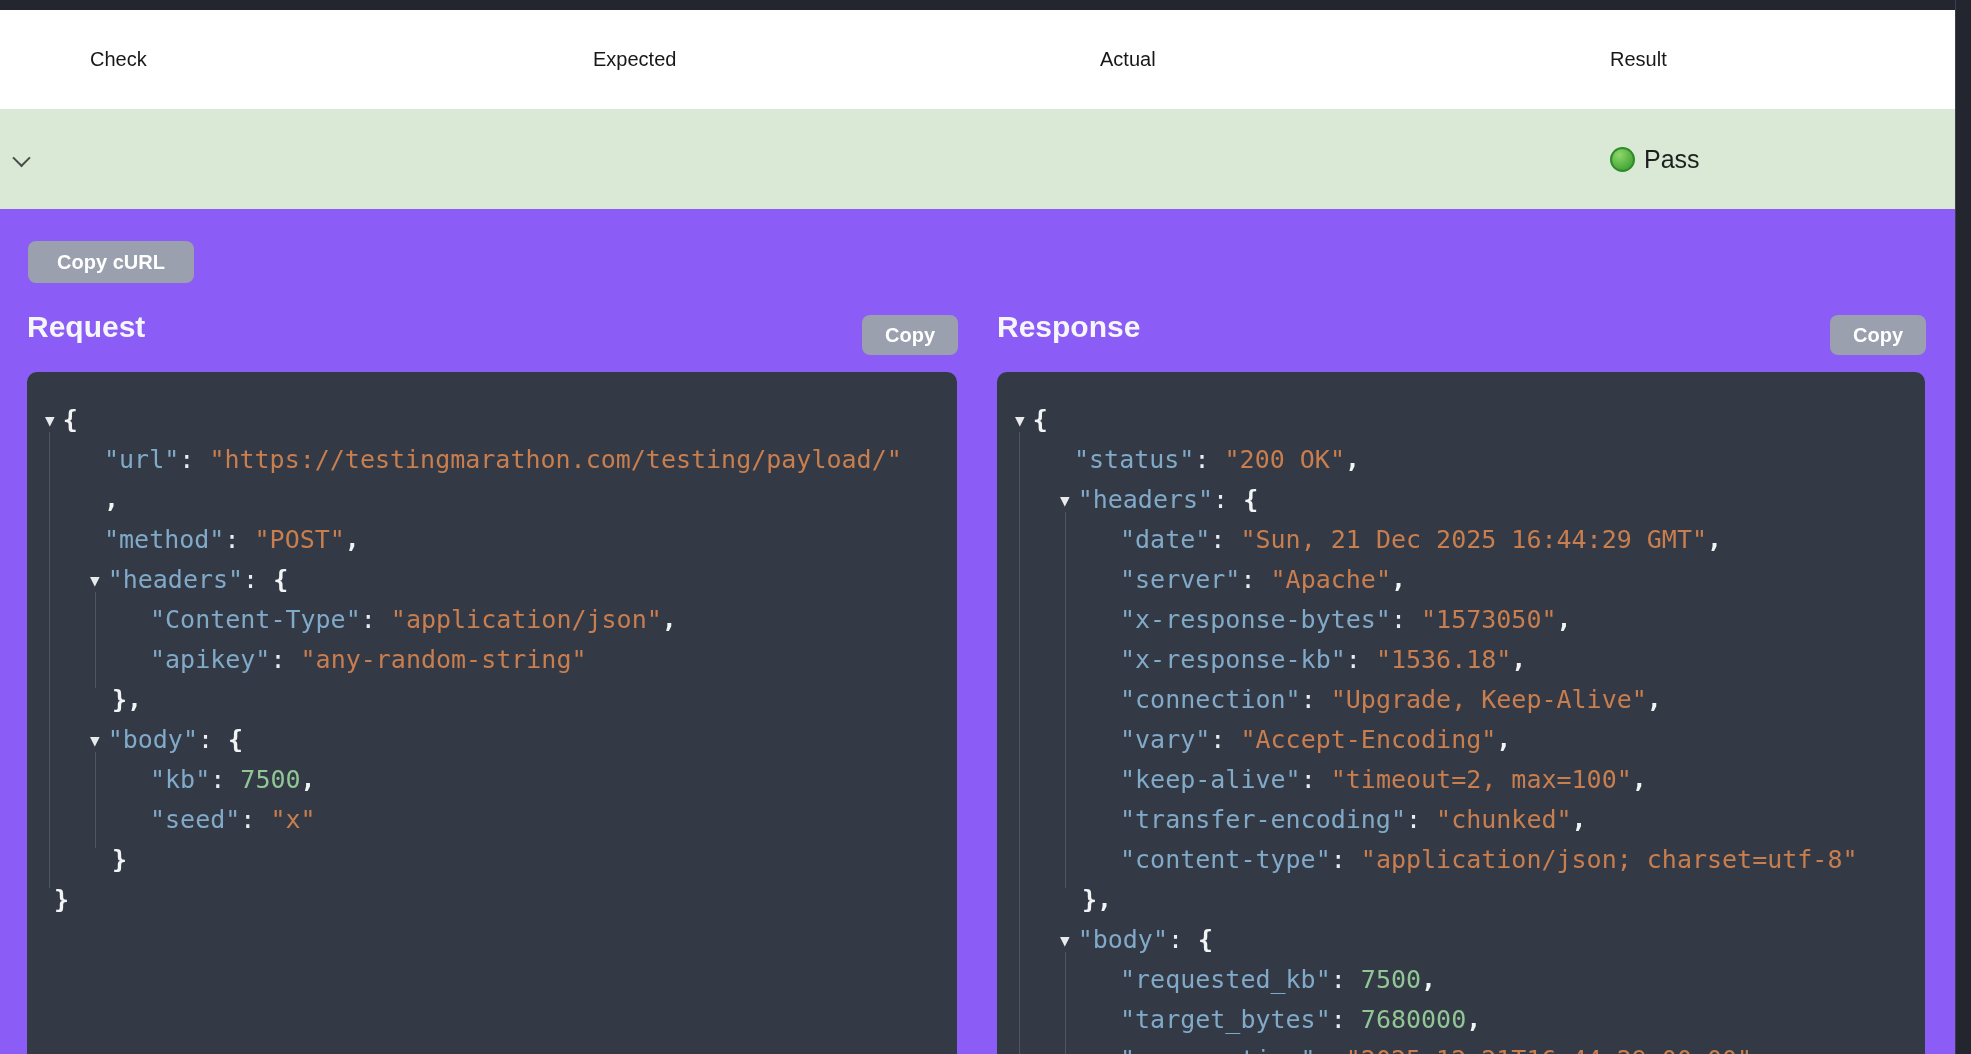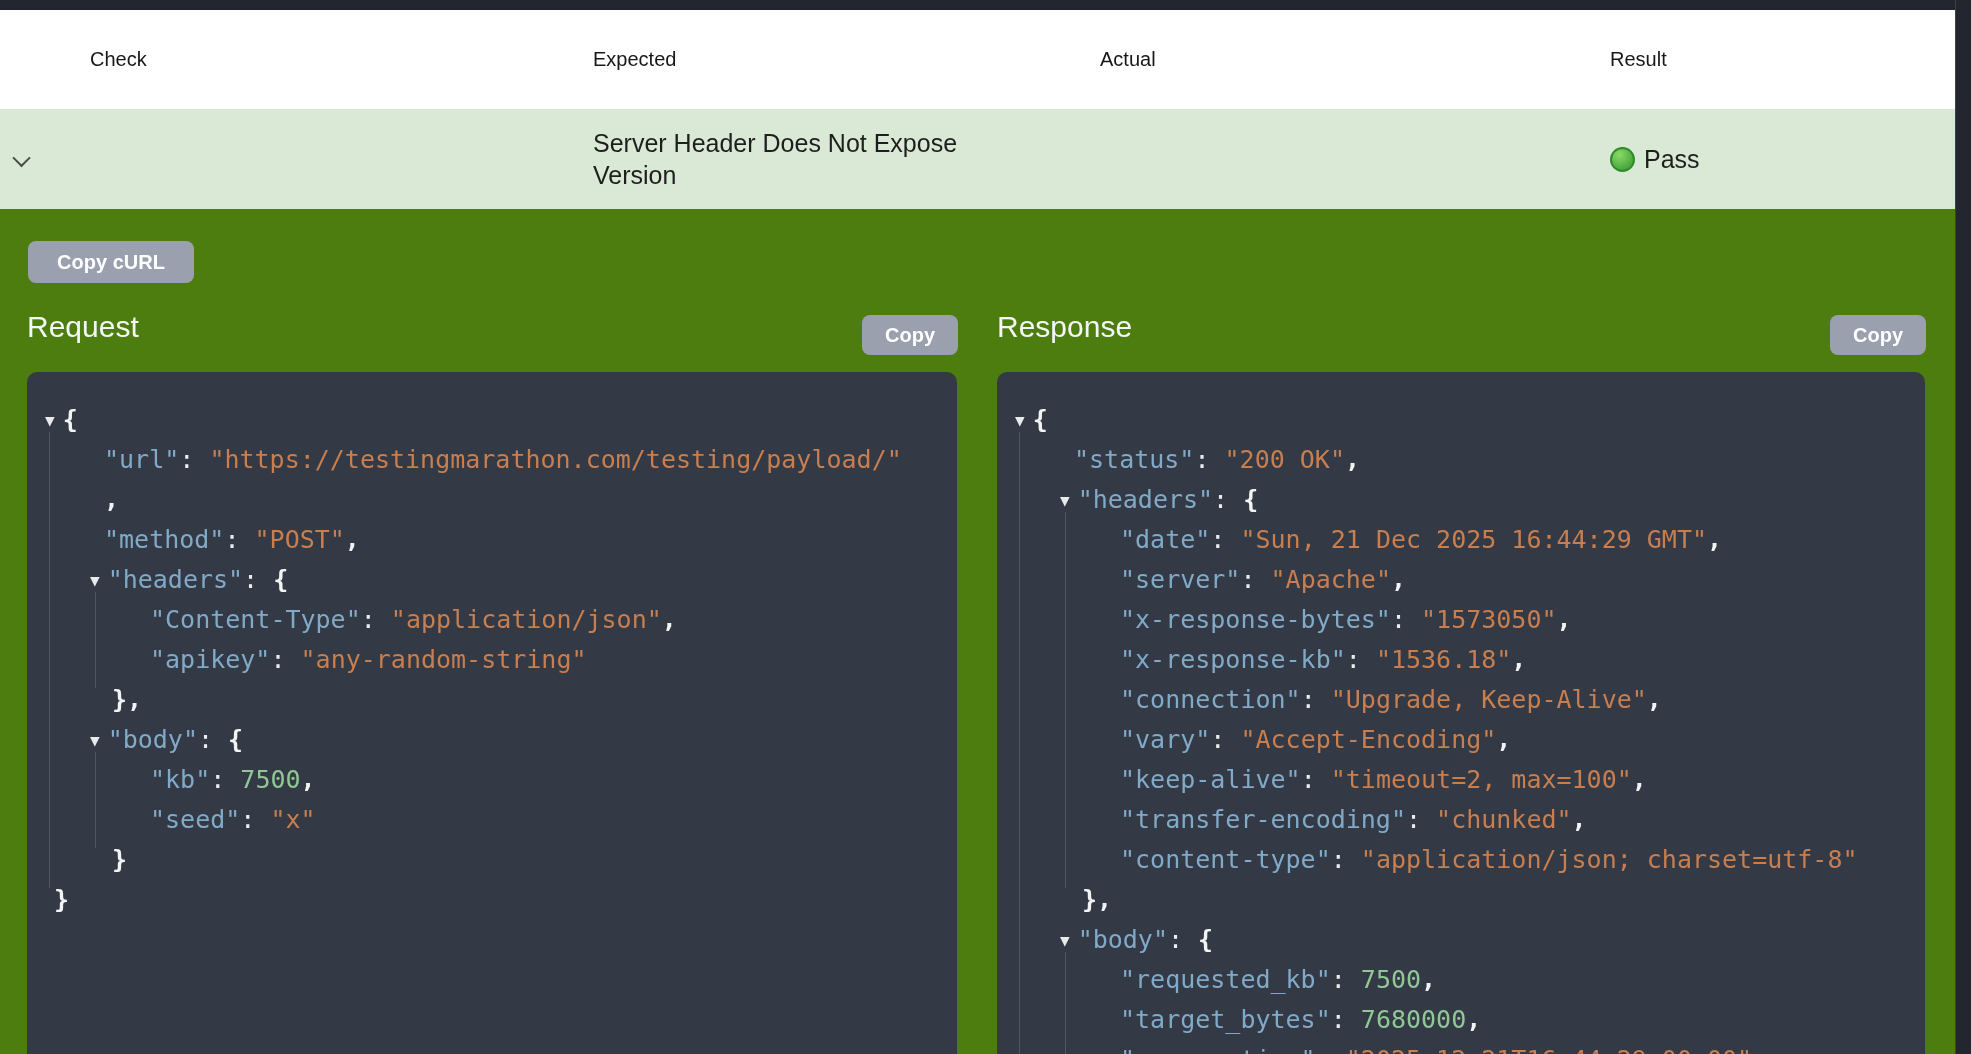--- a/index.html
+++ b/index.html
@@ -16,28 +16,28 @@
   .result-row{position:absolute;left:0;top:109px;width:1955px;height:100px;background:#d9e9d5;cursor:pointer;}
   .result-row .cell{position:absolute;top:0;height:100px;display:flex;align-items:center;
     font-size:25px;color:#1e1e1e;line-height:32px;}
   .chev{position:absolute;left:15px;top:44px;width:13px;height:13px;}
   .chev i{display:block;width:11px;height:11px;border-right:2.5px solid #4a4a4a;border-bottom:2.5px solid #4a4a4a;
     transform:rotate(45deg) translate(-1px,-1px);}
   .pass-dot{width:25px;height:25px;border-radius:50%;margin-right:9px;flex:0 0 auto;
     background:radial-gradient(circle at 35% 28%,#8ed86a,#4aa83a 72%);
     border:2px solid #2f8a2a;box-sizing:border-box;}
   
-  .detail{position:absolute;left:0;top:209px;width:1955px;height:845px;background:#4d7c0f;overflow:hidden;}
+  .detail{position:absolute;left:0;top:209px;width:1955px;height:845px;background:#8b5cf6;overflow:hidden;}
   .btn{position:absolute;background:#9aa0ad;color:#ffffff;font-weight:bold;
     border:none;border-radius:8px;font-size:20px;display:flex;align-items:center;justify-content:center;
     font-family:"Liberation Sans","DejaVu Sans",sans-serif;cursor:pointer;}
   .curl-btn{left:28px;top:32px;width:166px;height:42px;}
   .copy-req{left:862px;top:106px;width:96px;height:40px;}
   .copy-res{left:1830px;top:106px;width:96px;height:40px;}
-  .panel-title{position:absolute;top:101px;font-size:30px;font-weight:normal;color:#f5f6f8;}
+  .panel-title{position:absolute;top:101px;font-size:30px;font-weight:bold;color:#f5f6f8;}
   .title-req{left:27px;}
   .title-res{left:997px;}
   .jpanel{position:absolute;top:163px;height:700px;background:#333945;border-radius:10px;overflow:hidden;}
   .panel-req{left:27px;width:930px;}
   .panel-res{left:997px;width:928px;}
   .jline{position:absolute;white-space:nowrap;height:40px;line-height:40px;
     font-family:"DejaVu Sans Mono","Liberation Mono",monospace;font-size:25px;}
   .tk-tri{font-size:16px;color:#e9eaec;margin-right:8px;vertical-align:2px;cursor:pointer;}
   .tk-key{color:#81aac9;}
   .tk-colon{color:#eceef1;}
@@ -58,21 +58,20 @@
     <div class="col" style="left:90px;">Check</div>
     <div class="col" style="left:593px;">Expected</div>
     <div class="col" style="left:1100px;">Actual</div>
     <div class="col" style="left:1610px;">Result</div>
   </div>
 
   <div class="result-row">
     <span class="chev">
         <i></i>
       </span>
-    <div class="cell" style="left:593px;width:420px;">Server Header Does Not Expose Version</div>
     <div class="cell" style="left:1610px;width:320px;text-align:center;">
       <span class="pass-dot"></span>
       <span>Pass</span>
     </div>
   </div>
 
   <div class="detail">
     <button class="btn curl-btn">Copy cURL</button>
 
     <div class="panel-title title-req">Request</div>

